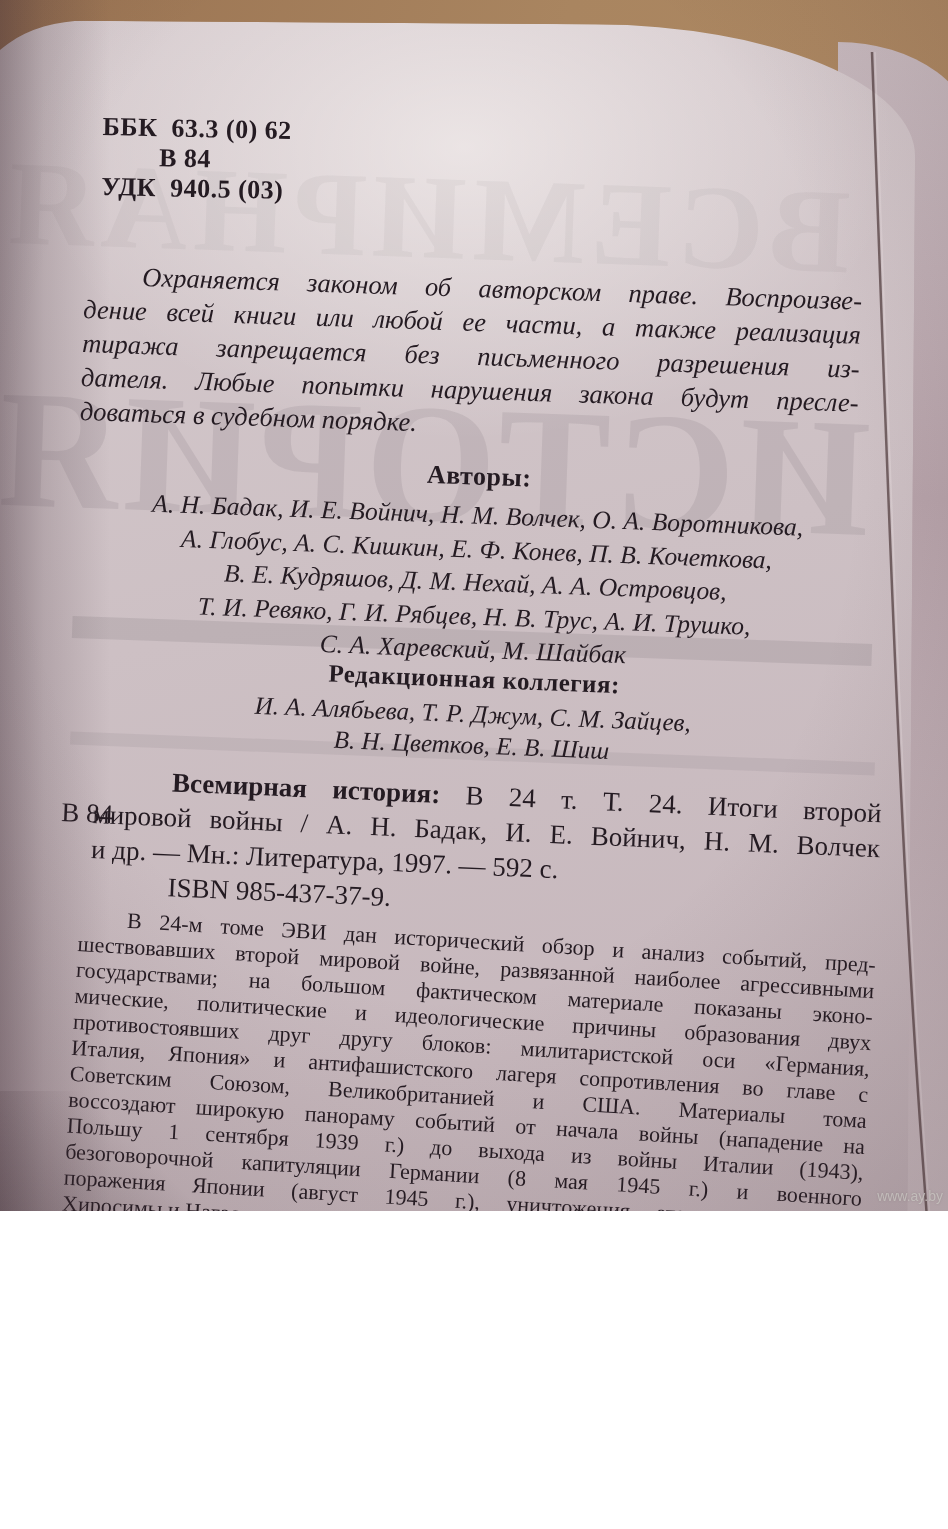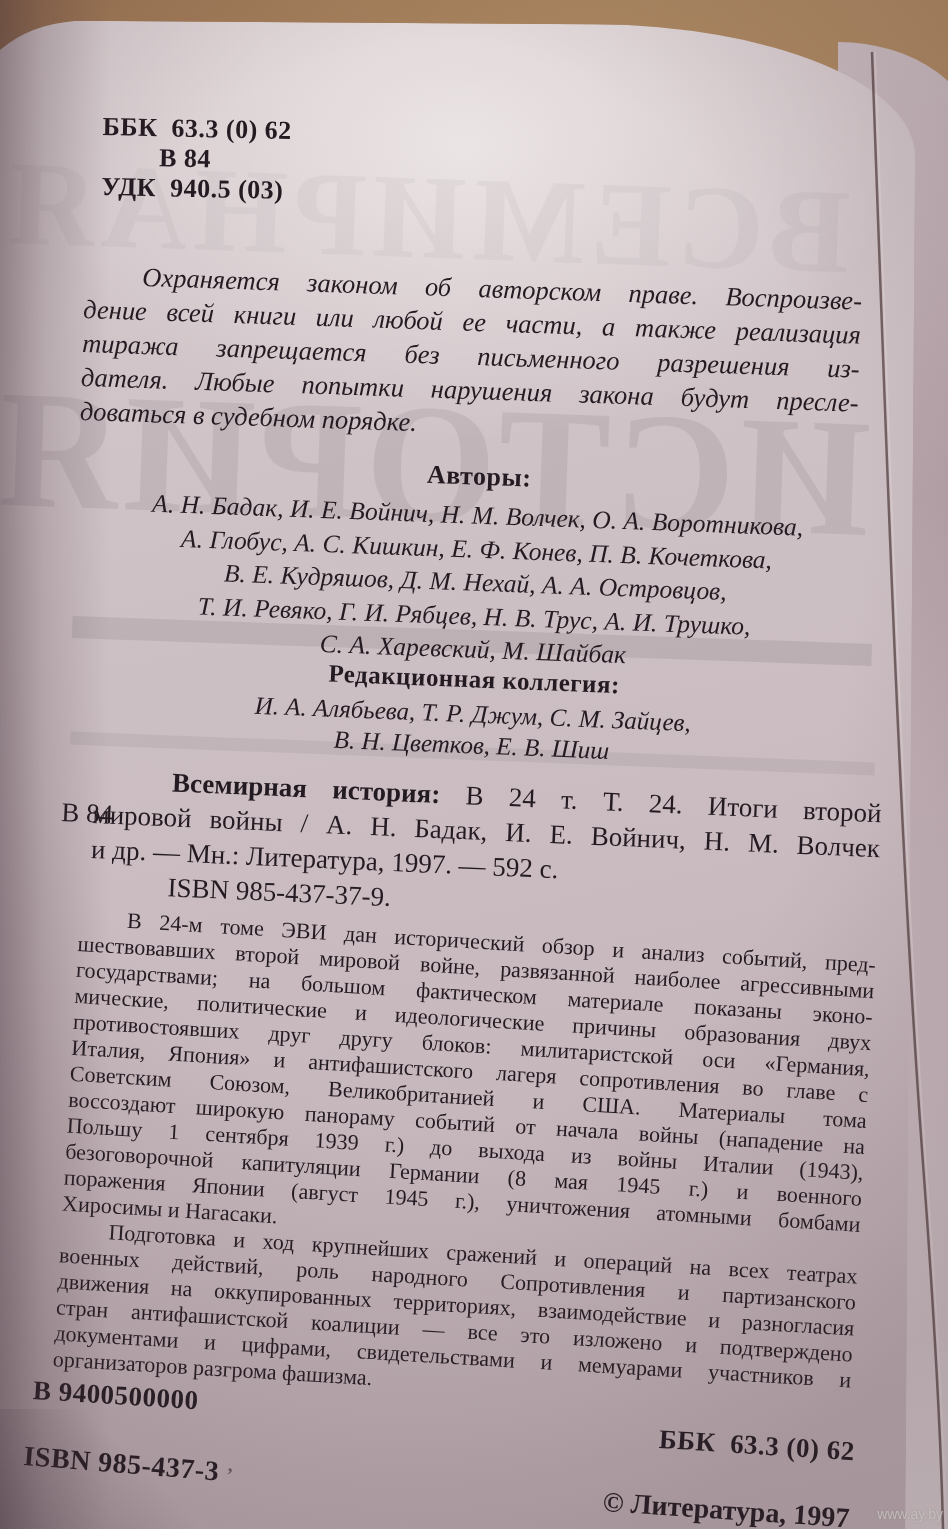--- a/index.html
+++ b/index.html
@@ -1,18 +1,18 @@
 <!DOCTYPE html>
 <html><head>
 <meta charset="utf-8">
 <style>
   html,body{margin:0;padding:0;}
   .photo{
     position:relative;
-    width:948px;height:1529px;
+    width:948px;height:1211px;
     overflow:hidden;
     background:linear-gradient(105deg,#9a7352 0%,#a98560 45%,#b18a62 100%);
     font-family:"Liberation Serif","DejaVu Serif",serif;
     color:#241b22;
   }
   
   .under-page{
     position:absolute;
     left:838px;top:42px;width:140px;height:1520px;
     background:linear-gradient(180deg,#c9bbc0 0%,#b7a3aa 30%,#cabbc0 70%,#d8cdd0 100%);

